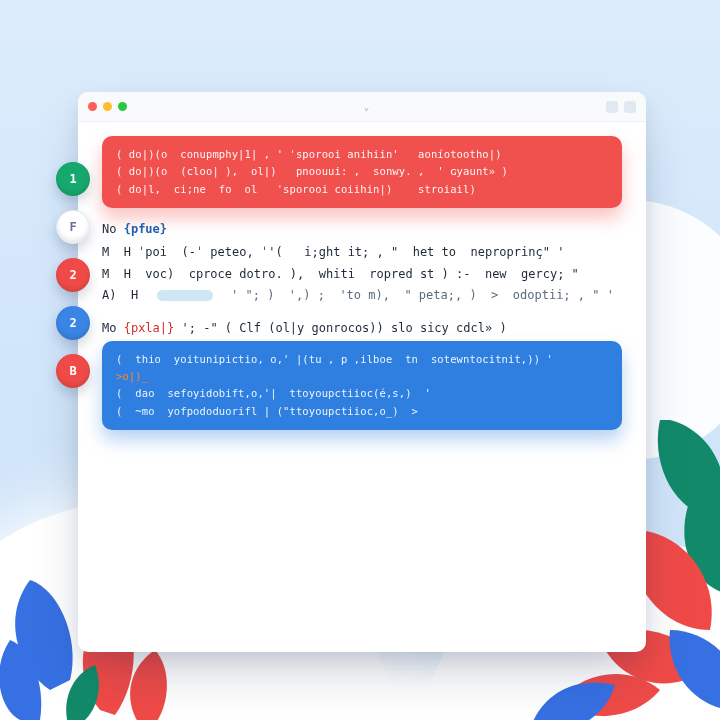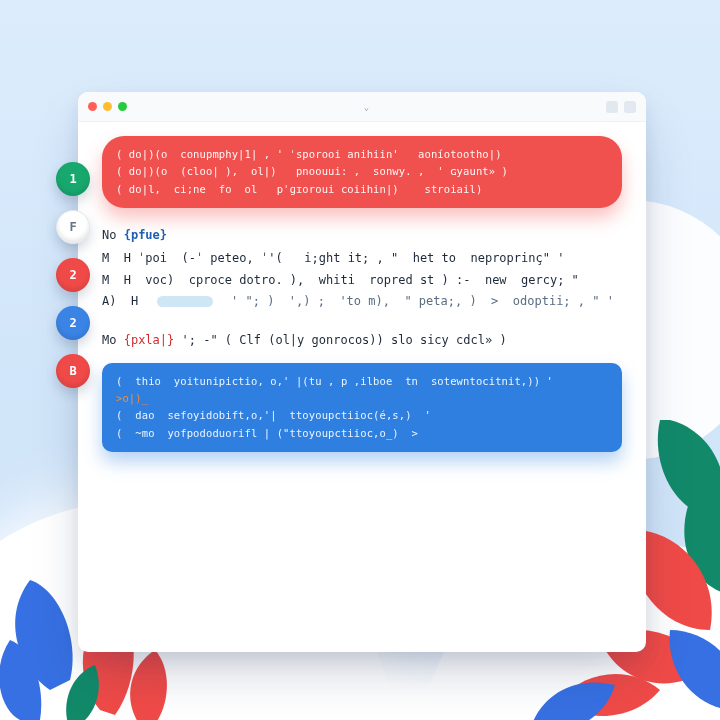--- a/index.html
+++ b/index.html
@@ -62,24 +62,24 @@
     width:34px;height:34px;border-radius:50%;display:flex;align-items:center;justify-content:center;
     font-size:12px;font-weight:600;color:#fff;box-shadow:0 6px 12px rgba(20,40,80,.18), inset 0 -3px 4px rgba(0,0,0,.1);
   }
   .badge.green{background:var(--badge-green);} 
   .badge.white{background:#fff;color:#64748b;border:1px solid #e2e8f0;}
   .badge.red{background:var(--badge-red);}
   .badge.blue{background:var(--badge-blue);}
 
   
   .block{border-radius:10px;padding:10px 14px;font-size:10.5px;line-height:1.65;letter-spacing:.01em;}
-  .block.red{background:var(--red);color:#fff5f5;box-shadow:0 10px 18px rgba(240,81,78,.35);border-radius:22px;}
-  .block.blue{background:var(--blue);color:#eaf4ff;box-shadow:0 10px 18px rgba(47,127,224,.35);margin-top:16px;}
+  .block.red{background:var(--red);color:#fff5f5;box-shadow:0 10px 18px rgba(240,81,78,.35);}
+  .block.blue{background:var(--blue);color:#eaf4ff;box-shadow:0 10px 18px rgba(47,127,224,.35);margin-top:6px;}
   .block.blue .kw{color:var(--code-orange);}
-  .sec-head{margin:20px 0 6px;font-size:12px;color:var(--ink);}
+  .sec-head{margin:14px 0 6px;font-size:12px;color:var(--ink);}
   .sec-head .kw{color:var(--blue-dark);font-weight:700;}
   .plain{font-size:12px;line-height:1.8;color:var(--ink);}
   .plain .q{color:var(--ink-soft);}
   .plain .blob{display:inline-block;width:56px;height:11px;border-radius:6px;background:#cfe6f5;vertical-align:-2px;margin:0 4px;}
   .hilite{color:#d22c2a;font-weight:400;}
   .hilite2{color:var(--blue-dark);font-weight:700;}
 
   
   .codeline{white-space:pre;}
 
@@ -142,21 +142,21 @@
       <div class="badge red">2</div>
       <div class="badge blue">2</div>
       <div class="badge red">B</div>
     </div>
 
   <div class="win-body">
 
     <div class="block red" id="redblock">
         <div class="codeline">( do|)(o  conupmphy|1| , ' ˈsporooi anihiin'   aoníotootho|)</div>
         <div class="codeline">( do|)(o  (cloo| ),  ol|)   pnoouui: ,  sonwy. ,  ' ɢyaunt» )</div>
-        <div class="codeline">( do|l,  ci;ne  fo  ol   pˈɡɪoroui coiihin|)    stroiail)</div>
+        <div class="codeline">( do|l,  ci;ne  fo  ol   ˈsporooi coiihin|)    stroiail)</div>
       </div>
 
     <div class="sec-head">
       <span>No</span>
       <span class="kw">{pfue}</span>
     </div>
     <div class="plain" id="sec1">
         <div class="codeline">M  H ˈpoi  (-ˈ peteo, ˈ'(   i;ght it; , "  het to  neproprinç" '</div>
         <div class="codeline">M  H  voc)  cproce dotro. ),  whiti  ropred st ) :-  new  gercy; "</div>
         <div class="codeline"><span>A)  H  </span><span class="blob"></span><span class="q">  ' "; )  ',) ;  'to m),  " peta;, )  &gt;  odoptii; , " '</span></div>

